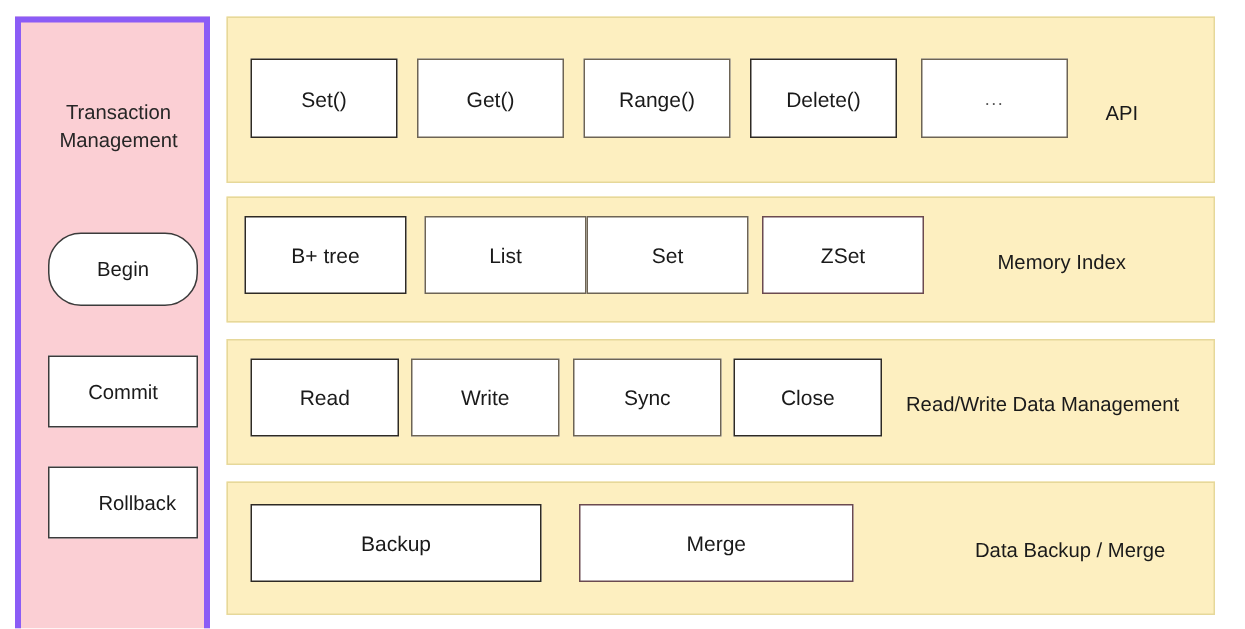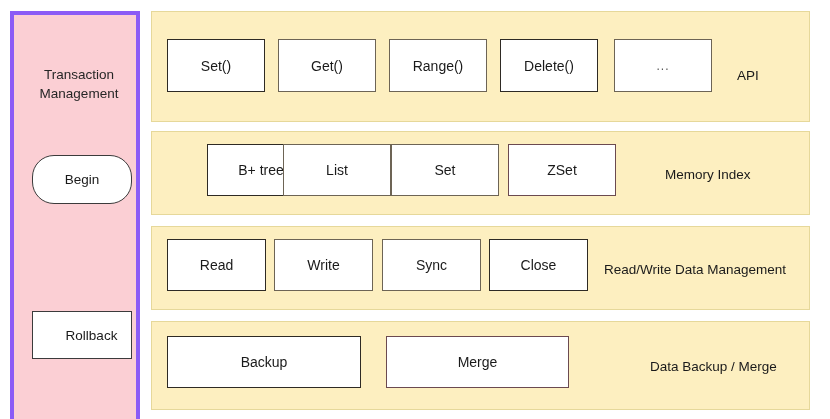--- a/index.html
+++ b/index.html
@@ -106,21 +106,21 @@
   .layer.api .c3 { left: 348px; }
   .layer.api .c4 { left: 462px; }
   .ellipsis {
     letter-spacing: 1px;
     color: #555555;
     font-size: 12px;
   }
 
   
   .layer.memory .cell { top: 12px; height: 52px; width: 108px; }
-  .layer.memory .c0 { left: 11px; margin-left: 44px;  }
+  .layer.memory .c0 { left: 11px;  }
   .layer.memory .c1 { left: 131px; }
   .layer.memory .c2 { left: 239px; }
   .layer.memory .c3 { left: 356px; }
 
   
   .layer.rw .cell { top: 12px; height: 52px; width: 99px; }
   .layer.rw .c0 { left: 15px;  }
   .layer.rw .c1 { left: 122px; }
   .layer.rw .c2 { left: 230px; }
   .layer.rw .c3 { left: 337px; }
@@ -134,20 +134,21 @@
 <body>
 
 <div id="diagram">
 
   <div class="tx-panel">
     <div class="tx-title">
       <div>Transaction</div>
       <div>Management</div>
     </div>
     <div class="tx-box b1">Begin</div>
+    <div class="tx-box b2">Commit</div>
     <div class="tx-box b3">Rollback</div>
   </div>
 
   <div class="layer api">
     <div class="cell dark-b c0">Set()</div>
     <div class="cell c1">Get()</div>
     <div class="cell c2">Range()</div>
     <div class="cell dark-b c3">Delete()</div>
     <div class="cell c4 ellipsis">...</div>
     <div class="layer-label">API</div>

